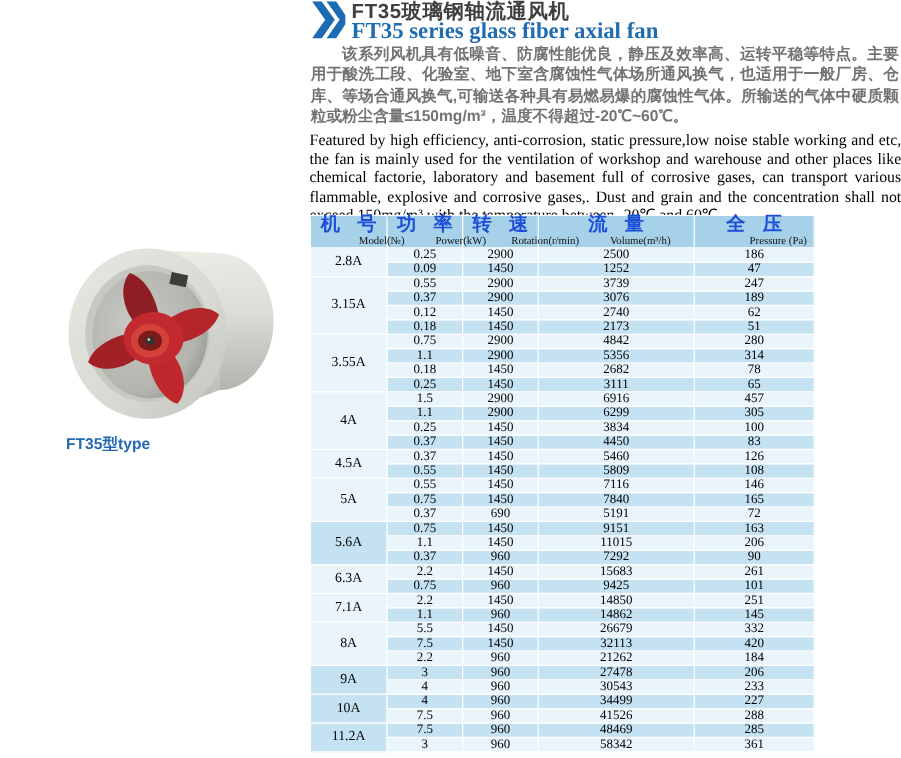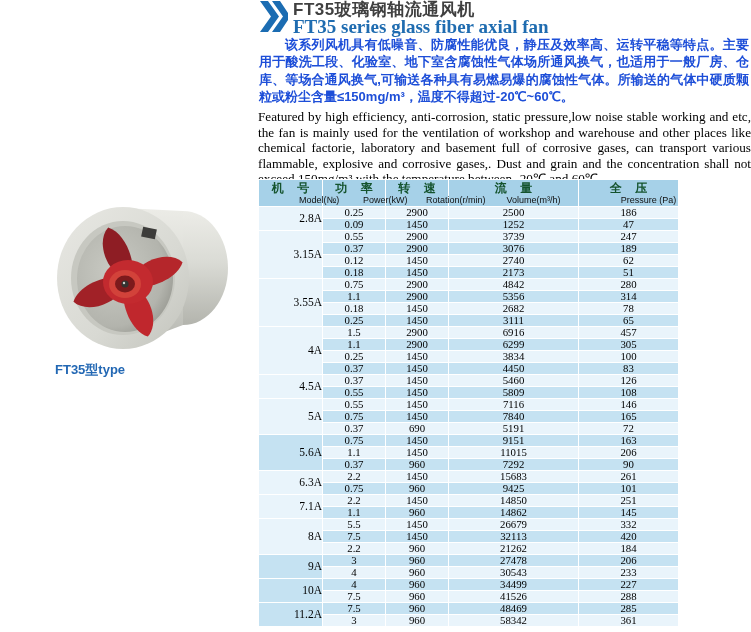--- a/index.html
+++ b/index.html
@@ -9,44 +9,44 @@
 
   
   .title-block { position:absolute; left:260px; top:1px; display:flex; align-items:flex-start; }
   .chev-icon { width:28px; height:31px; margin-right:5px; }
   .title-cn { font-size:17px; font-weight:bold; color:#404040; letter-spacing:0.5px; line-height:18px; }
   .title-en { font-size:19px; font-weight:bold; color:var(--accent,#1f6cb0);
               font-family:"Liberation Serif", serif; line-height:14px; margin-top:1px; }
 
   
   .cn-para { position:absolute; left:259px; top:36px; width:490px; font-size:13px; font-weight:bold;
-             color:#1d4ed8; line-height:17.4px; text-align:justify; text-indent:2em; }
+             color:#737373; line-height:17.4px; text-align:justify; text-indent:2em; }
   .en-para { position:absolute; left:258px; top:109px; width:493px; font-size:13.2px; color:#000;
              line-height:15.6px; text-align:justify; font-family:"Liberation Serif", serif; }
 
   
   .fan-fig { position:absolute; left:50px; top:196px; width:184px; height:168px; }
   .fan-caption { position:absolute; left:55px; top:361px; width:174px; 
                  font-size:13px; font-weight:bold; color:#2368b4; }
 
   
   table.spec { position:absolute; left:258px; top:179px; width:420px;
                border-collapse:collapse; table-layout:fixed; }
   .spec th { background:var(--header-bg,#a6d1e8); border:1px solid #fff; height:27px;
              padding:0; vertical-align:middle; text-align:center; }
-  .spec th .h-cn { display:block; font-size:12px; font-weight:bold; letter-spacing:5px;
-                   text-indent:5px; color:#14532d; line-height:14px; }
+  .spec th .h-cn { display:block; font-size:16px; font-weight:bold; letter-spacing:5px;
+                   text-indent:5px; color:#1d4ed8; line-height:14px; }
   .spec th .h-en { display:block; font-size:9px; font-weight:normal; color:#111; line-height:10px;
-                   font-family:Liberation Sans, sans-serif;padding-left:40px; }
+                   font-family:Liberation Serif, serif;padding-left:40px; }
   .spec td { border:1px solid #fff; height:12px; padding:0; text-align:center;
              font-size:10.8px; line-height:10.8px; color:#000;
              font-family:"Liberation Serif", serif; }
   .spec tr.row-light td { background:var(--row-light,#e9f4fb); }
   .spec tr.row-dark  td { background:var(--row-dark,#c5e2f2); }
-  .spec td.model-cell { background:var(--header-bg,#a6d1e8); font-size:11.5px;text-align:right; }
+  .spec td.model-cell { background:var(--header-bg,#a6d1e8); font-size:11.5px; }
 </style>
 </head>
 <body>
 
 <div class="page">
 
   <div class="title-block">
     <svg class="chev-icon" viewBox="0 0 28 31">
       <polygon points="0,0 8,0 19,15.5 8,31 0,31 11,15.5" fill="#1b6cb2"></polygon>
       <polygon points="12,0 20,0 28,12 28,19 20,31 12,31 23,15.5" fill="#1b6cb2"></polygon>

